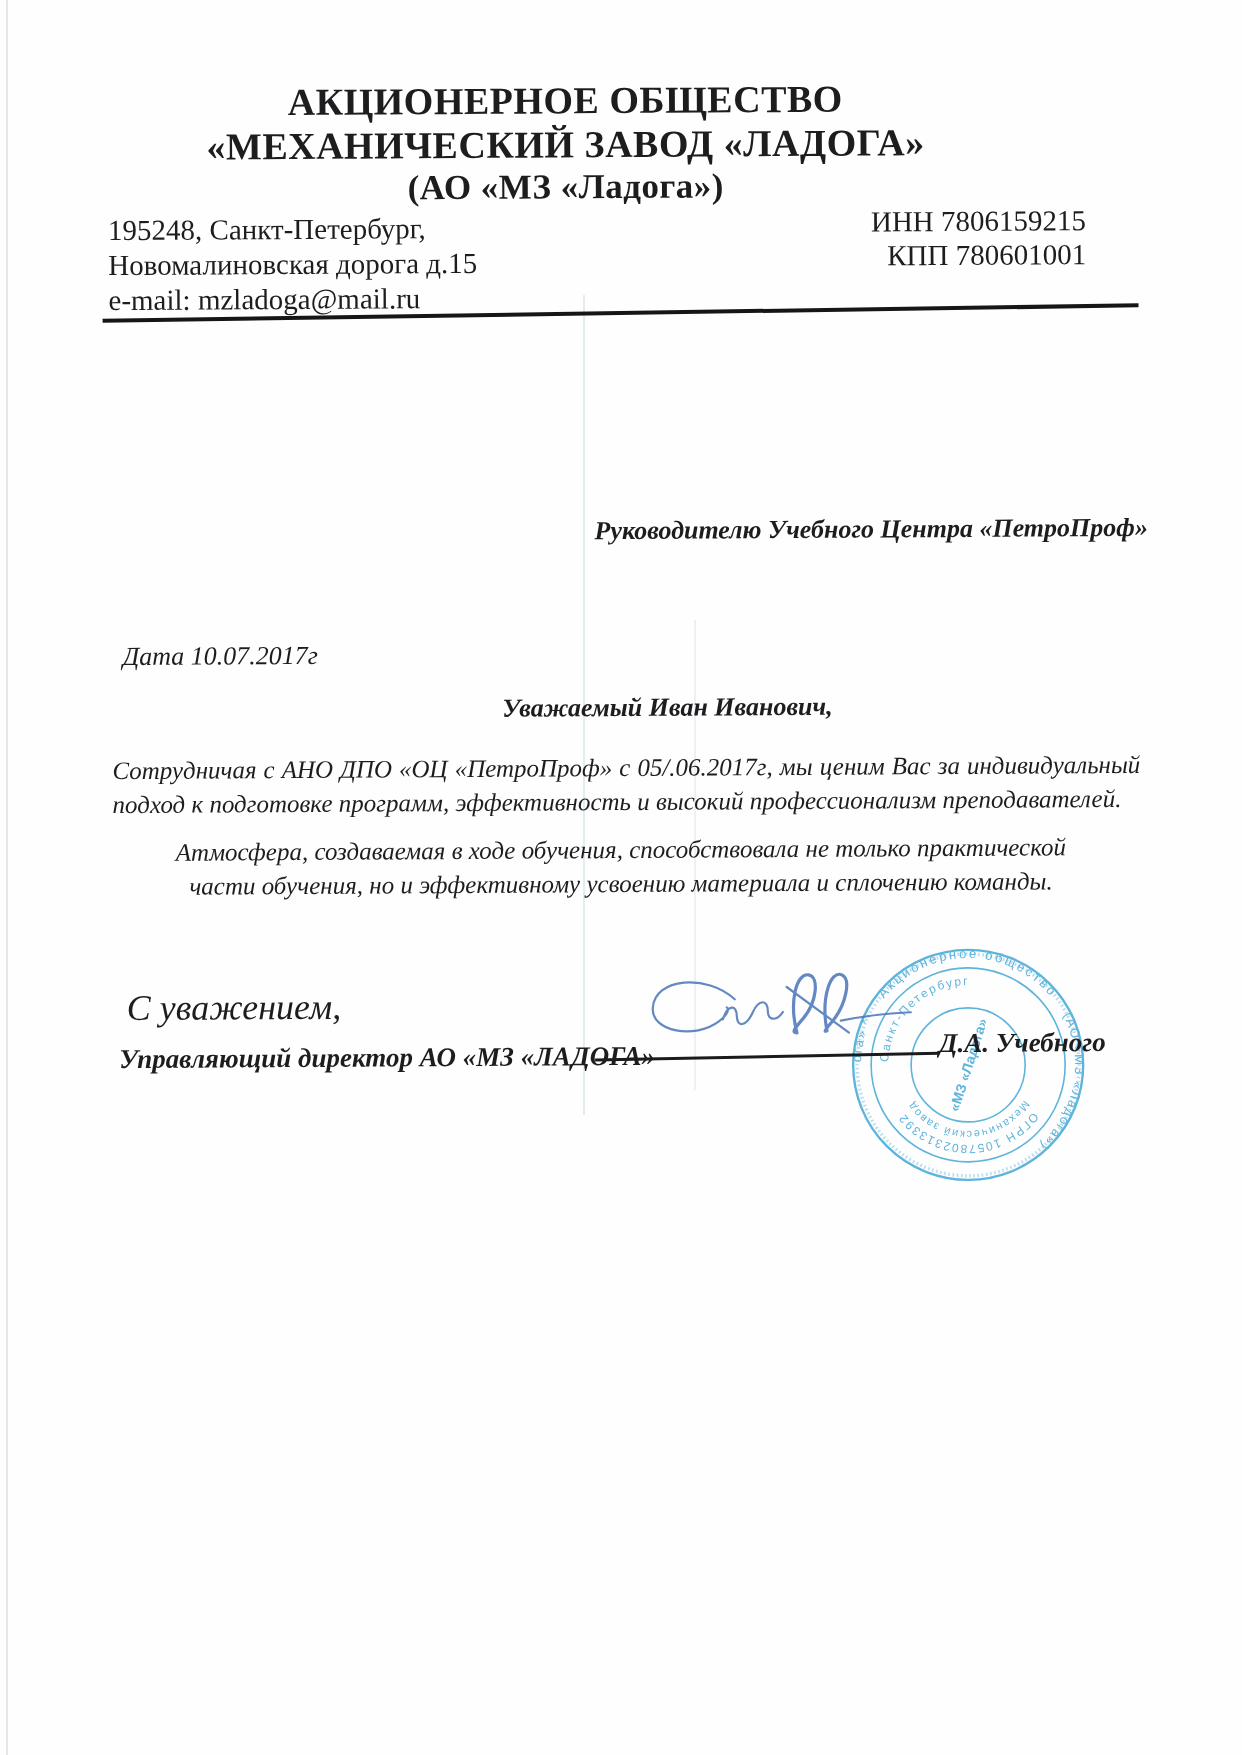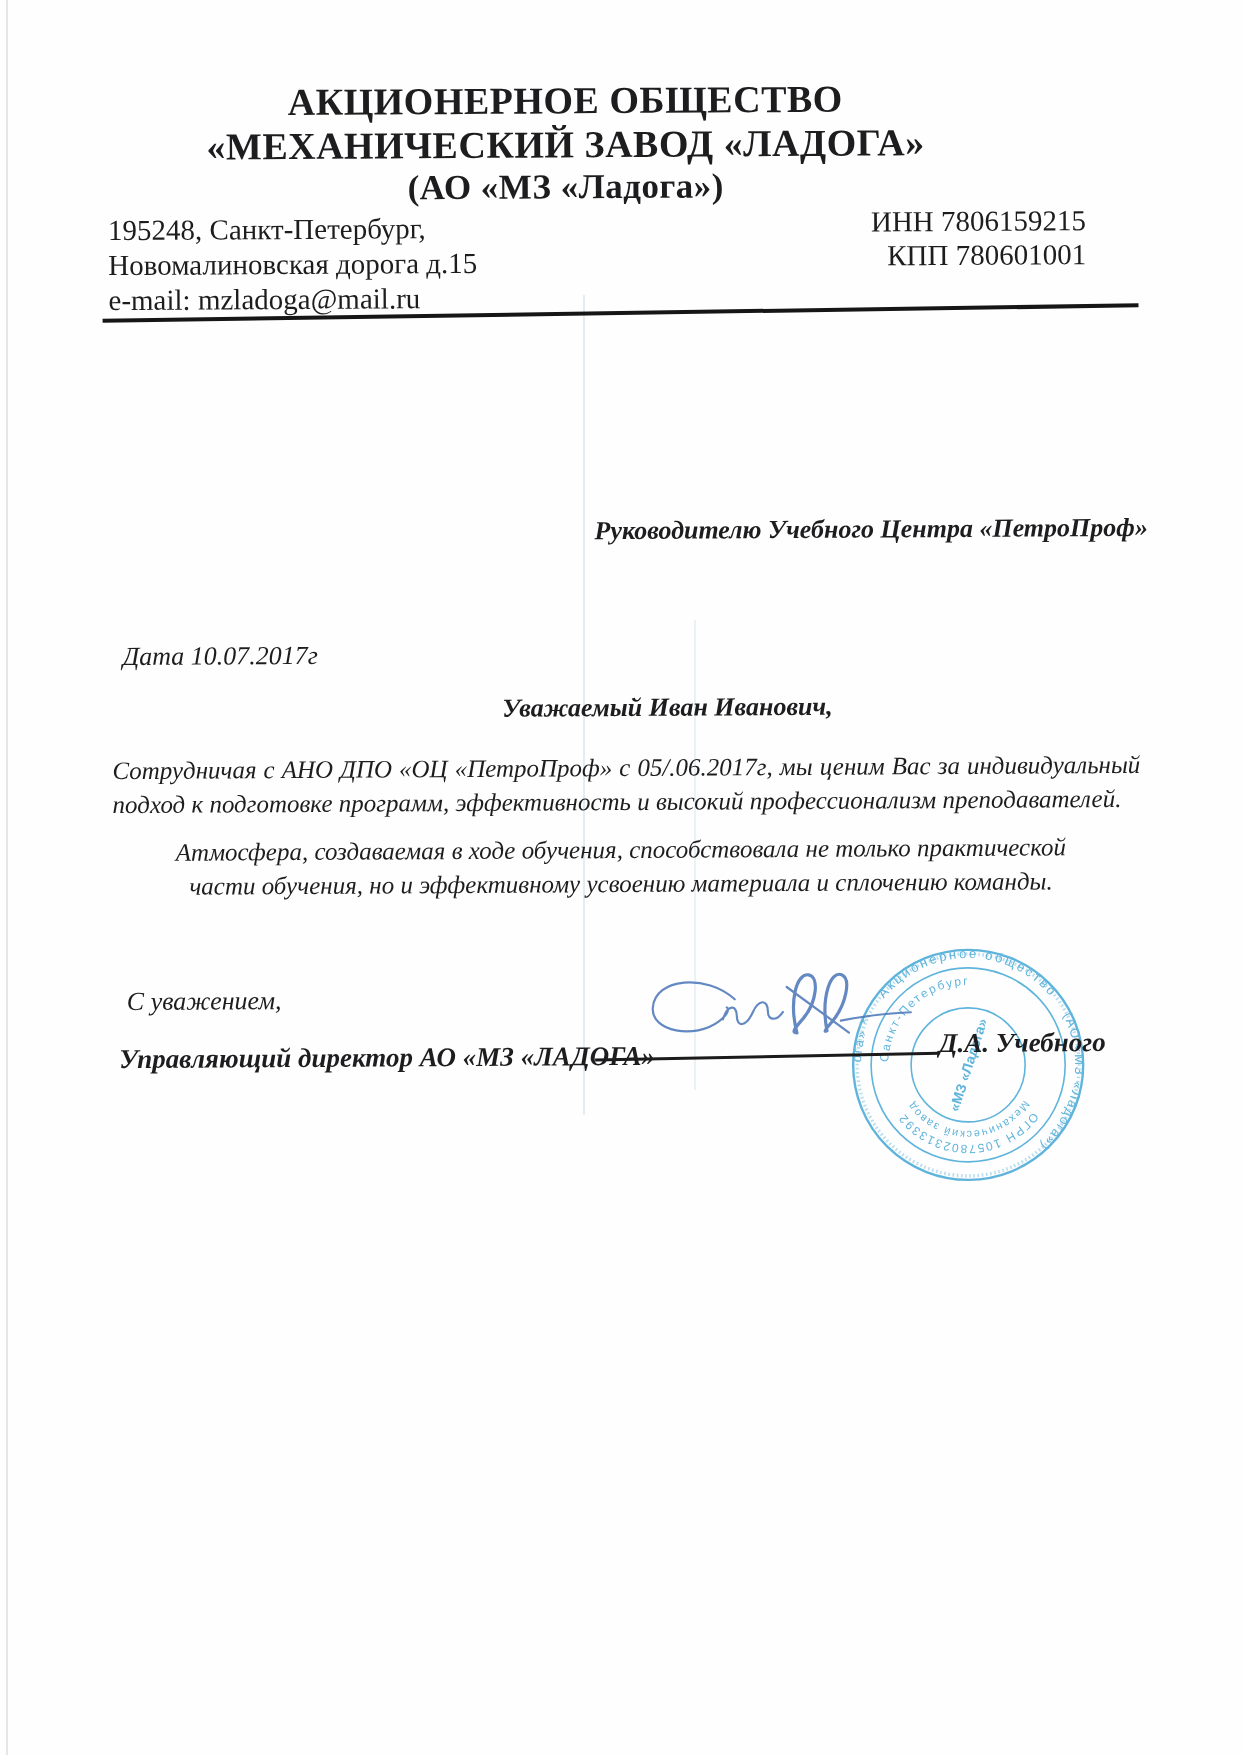--- a/index.html
+++ b/index.html
@@ -30,21 +30,21 @@
   .rule{position:absolute;left:106px;top:311px;width:1036px;height:4px;background:#161616;transform:rotate(-0.5deg);}
 
   .addressee{position:absolute;right:92px;top:516px;font-size:26px;font-weight:bold;font-style:italic;}
   .dateline{position:absolute;left:124px;top:639px;font-size:26px;font-style:italic;}
   .salutation{position:absolute;left:95px;top:693px;width:1147px;text-align:center;font-size:26px;font-weight:bold;font-style:italic;}
 
   .para{position:absolute;font-size:25px;font-style:italic;line-height:34px;}
   .para1{left:113px;top:751px;width:1028px;text-align:justify;}
   .para2{left:150px;top:833px;width:942px;text-align:center;}
 
-  .closing{position:absolute;left:126px;top:984px;font-size:26px;font-style:italic;}
+  .closing{position:absolute;left:126px;top:984px;font-size:36px;font-style:italic;}
   .sigtitle{position:absolute;left:118px;top:1041px;font-size:27px;font-weight:bold;font-style:italic;}
   .sigline{position:absolute;left:594px;top:1056px;width:344px;height:3px;background:#1b1b1b;transform:rotate(-0.8deg);}
   .signame{position:absolute;left:938px;top:1030px;font-size:27px;font-weight:bold;font-style:italic;}
 
   .stamp{position:absolute;left:842px;top:942px;width:250px;height:250px;opacity:.82;}
   .scrawl{position:absolute;left:636px;top:968px;width:280px;height:105px;opacity:.85;}
 </style>
 </head>
 <body>
 

